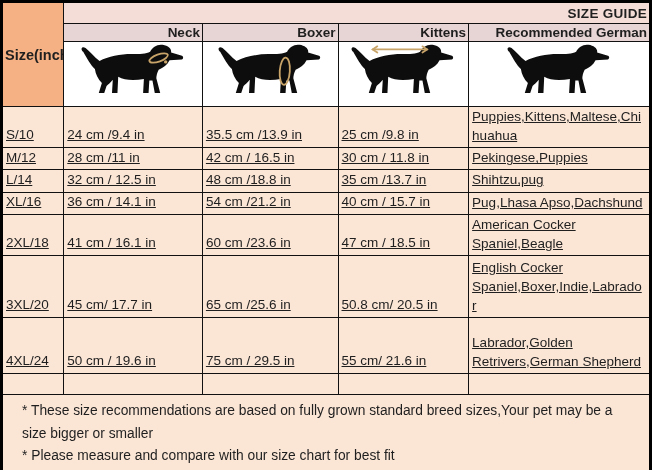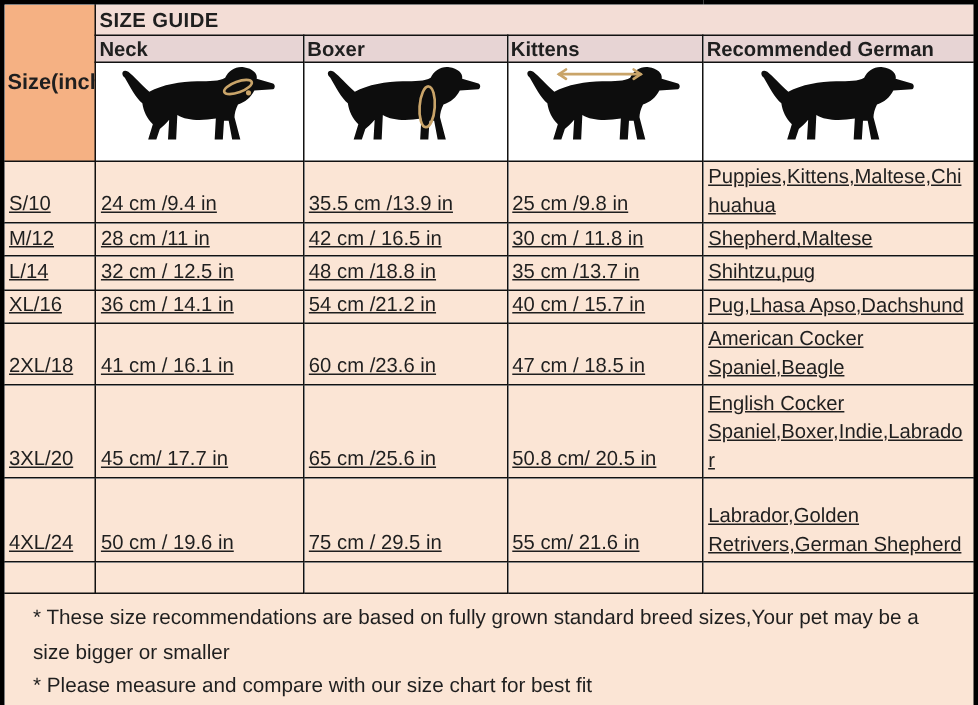--- a/index.html
+++ b/index.html
@@ -29,36 +29,36 @@
   }
   td, th {
     border: 1.5px solid var(--border);
     overflow: hidden;
     padding: 0 2px;
   }
   .banner-cell {
     background: var(--banner-bg);
     font-weight: bold;
     font-size: 13.5px;
-    text-align: left;
+    text-align: right;
     vertical-align: middle;
     letter-spacing: 0.3px;
   }
   .corner-cell {
     background: var(--size-bg);
     font-weight: bold;
     font-size: 14.5px;
     text-align: center;
     vertical-align: middle;
   }
   th.col-header {
     background: var(--header-bg);
     font-size: 13.5px;
     font-weight: bold;
-    text-align: left;
+    text-align: right;
     vertical-align: middle;
   }
   td.dog-cell {
     background: var(--dog-row-bg);
     text-align: center;
     vertical-align: middle;
     padding: 2px 0;
   }
   td.data-cell {
     background: var(--data-bg);
@@ -161,21 +161,21 @@
     <td class="data-cell">24 cm /9.4 in</td>
     <td class="data-cell">35.5 cm /13.9 in</td>
     <td class="data-cell">25 cm /9.8 in</td>
     <td class="data-cell breeds-cell">Puppies,Kittens,Maltese,Chihuahua</td>
   </tr>
   <tr style="height:21px">
     <td class="data-cell">M/12</td>
     <td class="data-cell">28 cm /11 in</td>
     <td class="data-cell">42 cm / 16.5 in</td>
     <td class="data-cell">30 cm / 11.8 in</td>
-    <td class="data-cell breeds-cell">Shepherd,Maltese</td>
+    <td class="data-cell breeds-cell">Pekingese,Puppies</td>
   </tr>
   <tr style="height:21px">
     <td class="data-cell">L/14</td>
     <td class="data-cell">32 cm / 12.5 in</td>
     <td class="data-cell">48 cm /18.8 in</td>
     <td class="data-cell">35 cm /13.7 in</td>
     <td class="data-cell breeds-cell">Shihtzu,pug</td>
   </tr>
   <tr style="height:21px">
     <td class="data-cell">XL/16</td>

